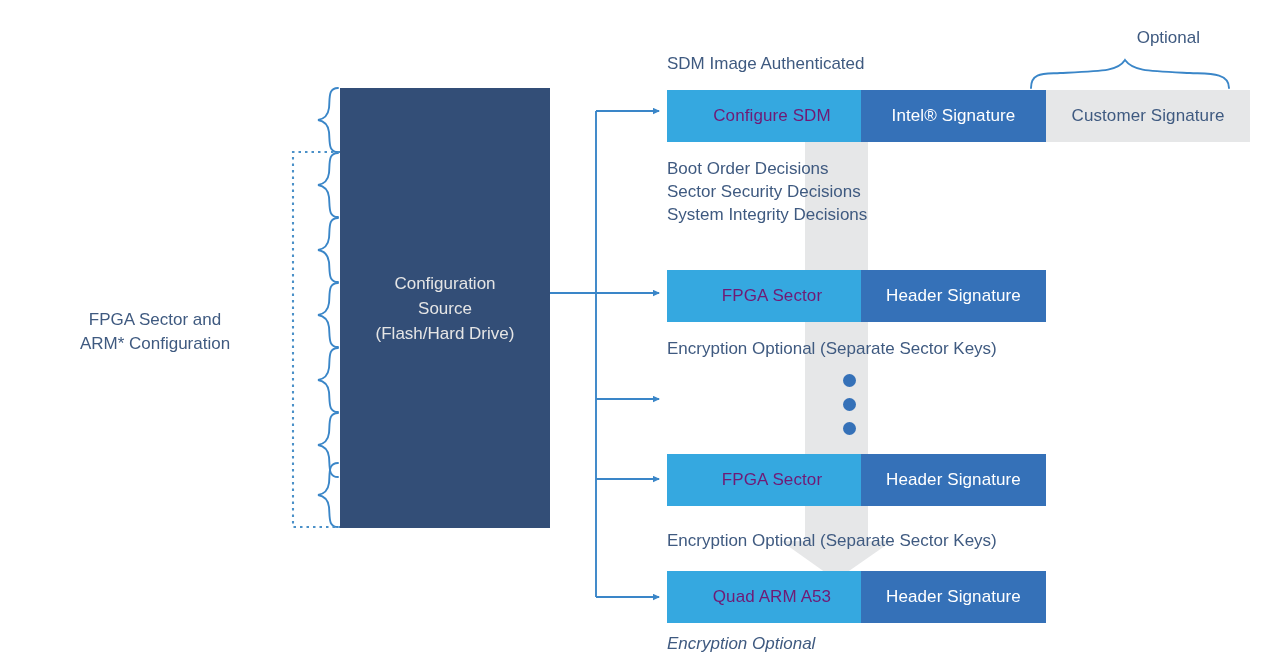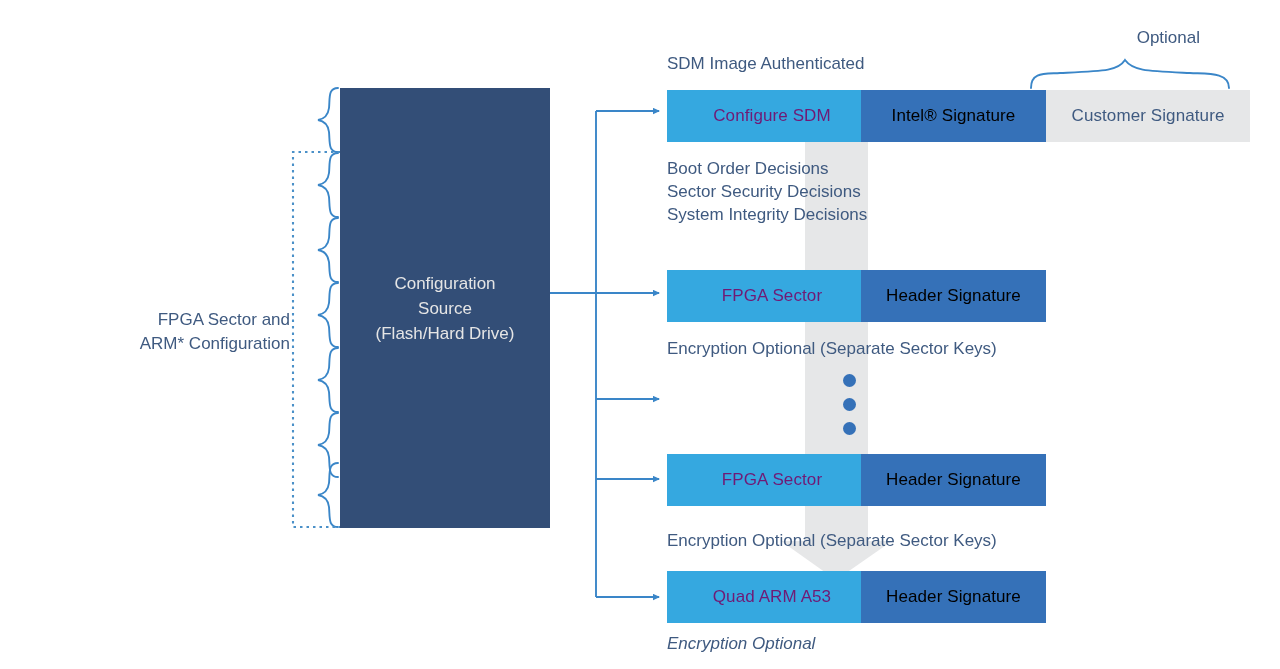--- a/index.html
+++ b/index.html
@@ -60,20 +60,21 @@
   }
   #label-sdm-configuration {
     left: 20px;
     top: 108px;
     width: 270px;
   }
   #label-fpga-arm-configuration {
     left: 20px;
     top: 308px;
     width: 270px;
+    text-align: center;
   }
 
   
   #flow-arrow-band {
     left: 0; top: 0;
     width: 1280px; height: 669px;
   }
 
   
   .row-block {
@@ -82,21 +83,21 @@
     align-items: stretch;
   }
   .seg {
     display: flex;
     align-items: center;
     justify-content: center;
     font-size: 17px;
     letter-spacing: 0.1px;
   }
   .seg-primary   { background: #35A8E0; color: #701a75; padding-left: 16px; }
-  .seg-secondary { background: #3571B8; color: #000000; }
+  .seg-secondary { background: #3571B8; color: #ffffff; }
   .seg-optional  { background: #E6E7E8; color: #3F5A80; }
 
   #row-sdm      { left: 667px; top: 90px;  }
   #row-fpga-1   { left: 667px; top: 270px; }
   #row-fpga-2   { left: 667px; top: 454px; }
   #row-arm      { left: 667px; top: 571px; }
 
   .w-primary   { width: 178px; }
   .w-secondary { width: 185px; }
   .w-optional  { width: 204px; }

